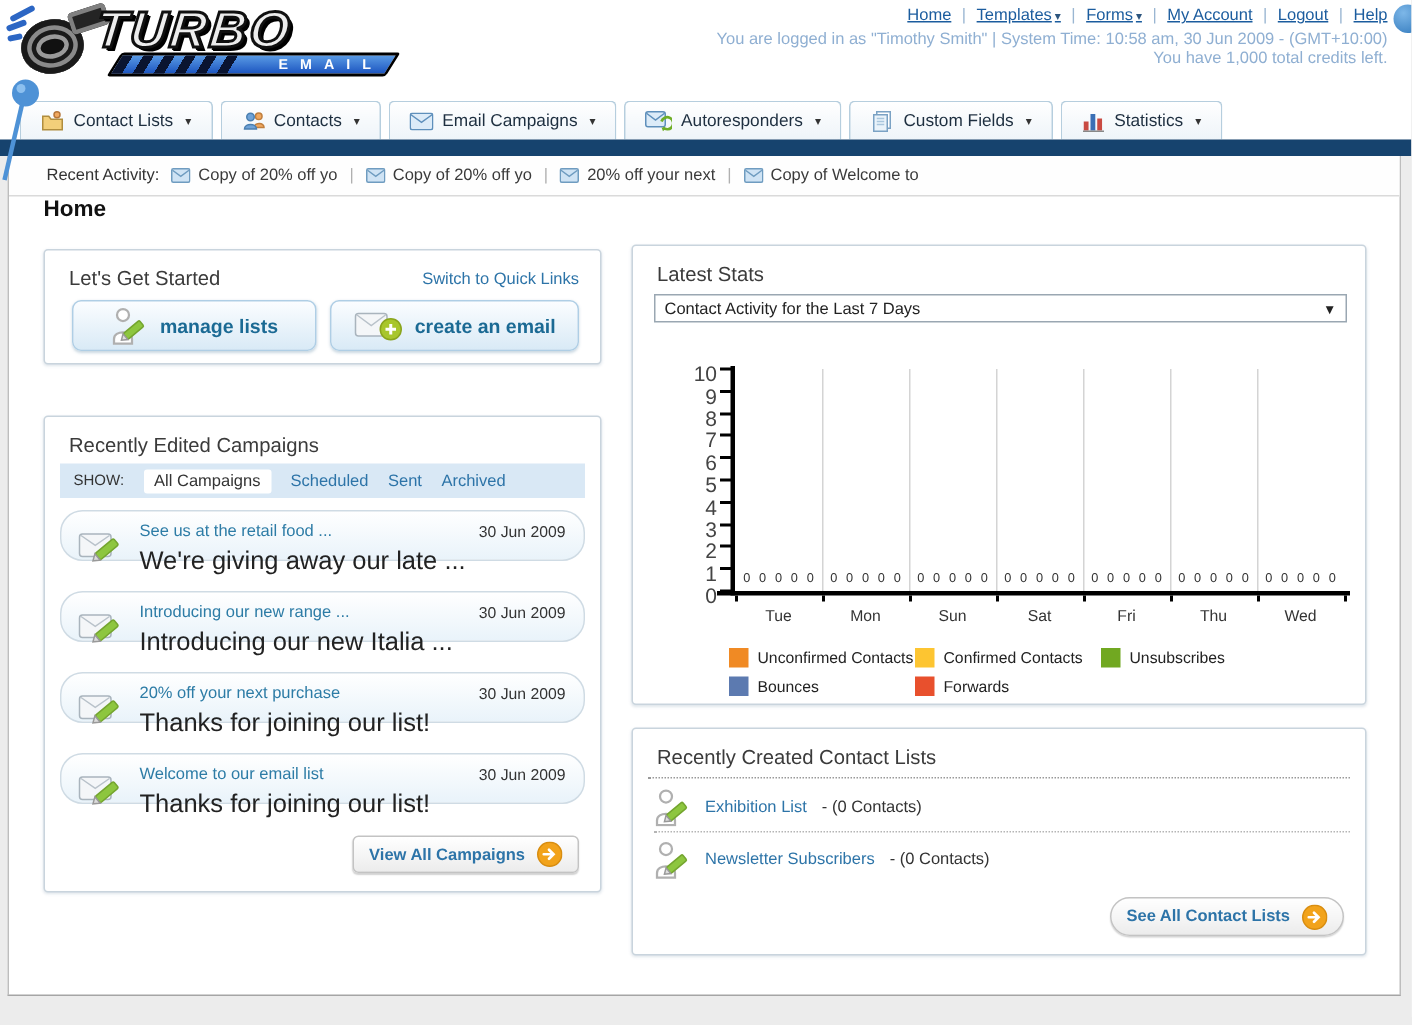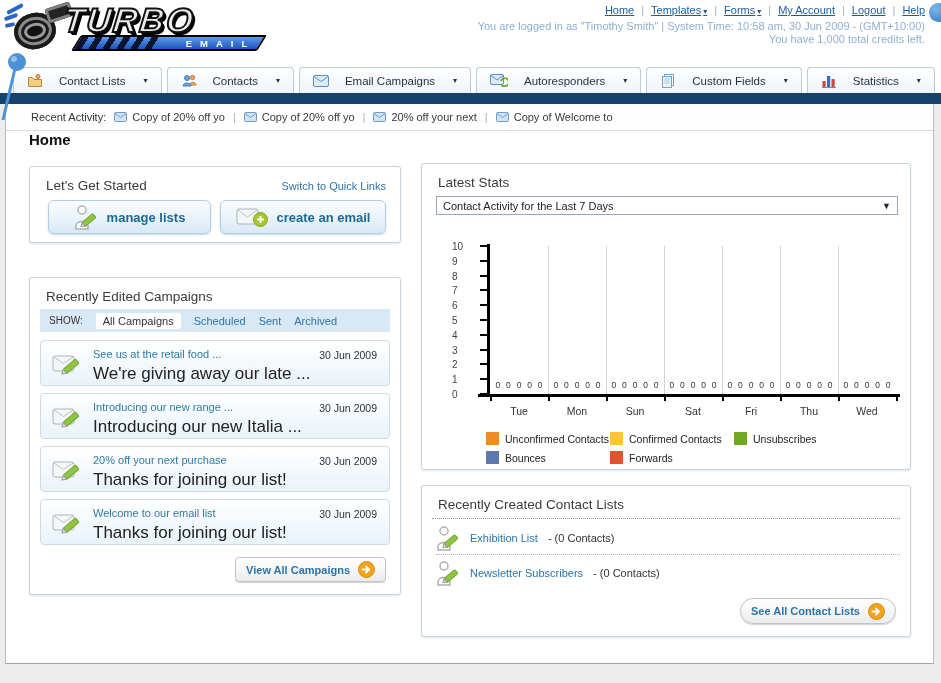--- a/index.html
+++ b/index.html
@@ -35,21 +35,21 @@
   .topnav a { color:#1b5c9e; text-decoration:underline; }
   .topnav .sep { color:#9ab6d2; }
   .caret { font-size:8px; color:#2d557e; margin-left:2px; }
   .login-info { position:absolute; top:20px; right:16px; text-align:right; font-size:11px; color:#8fafd2; line-height:13px; }
   .help-bubble { position:absolute; top:3px; right:-7px; width:19px; height:19px; border-radius:50%;
     background:radial-gradient(circle at 35% 30%, #7db7e8, #2f77bb); z-index:8; }
   .pin { position:absolute; left:0; top:50px; z-index:9; }
 
   
   .tabbar { position:absolute; left:13px; top:67px; display:flex; gap:5px; z-index:2; }
-  .tab { display:flex; align-items:center; gap:16px; height:26px; padding:0 13px;
+  .tab { display:flex; align-items:center; gap:6px; height:26px; padding:0 13px;
     background:linear-gradient(#ffffff,#eef4f9); border:1px solid #b6cede; border-bottom:none;
     border-radius:4px 4px 0 0; font-size:11.5px; color:#1e2f40; cursor:pointer; white-space:nowrap; }
   .tab .caret { color:#333; }
   .navybar { position:absolute; top:93px; left:0; width:941px; height:11px; background:#16436e; z-index:3; }
 
   
   .main-wrap { position:absolute; top:104px; left:5px; width:929px; height:560px; background:#fff;
     border-left:1px solid #bdbdbd; border-right:1px solid #bdbdbd; border-bottom:1px solid #a5a5a5; }
   .activity-bar { position:absolute; top:0; left:0; right:0; height:27px; border-bottom:1px solid #dadada;
     display:flex; align-items:center; padding-left:25px; gap:8px; font-size:11px; color:#333; background:#fefefe; }
@@ -72,39 +72,39 @@
   #btn-create { left:190px; width:166px; }
 
   
   #panel-campaigns { left:23px; top:173px; width:372px; height:318px; }
   .filterbar { position:absolute; left:10px; right:10px; top:31px; height:23px; background:#d9e8f5;
     display:flex; align-items:center; gap:13px; padding-left:9px; font-size:11px; }
   .show-label { color:#333; font-size:10px; }
   .filter { color:#2d74a8; cursor:pointer; }
   .filter.active { background:#fff; color:#333; padding:2px 7px; border-radius:2px; }
   .rows { position:absolute; left:10px; right:10px; top:62px; }
-  .camp-row { position:relative; height:46px; margin-bottom:7px; border:1px solid #cfdbe4; border-radius:4px;
+  .camp-row { position:relative; height:34px; margin-bottom:20px; border:1px solid #cfdbe4; border-radius:15px;
     background:linear-gradient(#ffffff,#e9f3fa); cursor:pointer; }
   .camp-icon { position:absolute; left:11px; top:10px; }
   .camp-title { position:absolute; left:52px; top:7px; font-size:11px; color:#2d7ca6; text-decoration:none; }
   .camp-sub { position:absolute; left:52px; top:23px; font-size:17px; color:#222; }
   .camp-date { position:absolute; right:12px; top:8px; font-size:10.5px; color:#333; }
   .pill-btn { position:absolute; right:14px; bottom:12px; height:25px; padding:0 10px; display:flex;
     align-items:center; gap:8px; background:linear-gradient(#ffffff,#ececec); border:1px solid #c3c3c3;
     border-radius:4px; font-size:11px; font-weight:bold; color:#2d74a8; cursor:pointer; box-shadow:0 1px 1px rgba(0,0,0,.18); }
 
   
   #panel-stats { left:415px; top:59px; width:490px; height:307px; }
   .stats-select { position:absolute; left:14px; top:32px; width:462px; height:19px; border:1px solid #9aa7b2;
     background:#fff; font-size:11px; color:#222; display:flex; align-items:center; justify-content:space-between;
     padding:0 6px; cursor:pointer; }
   .select-arrow { font-size:9px; color:#222; }
   .chart { position:absolute; left:0; top:60px; width:490px; height:200px; }
   .chart .abs { position:absolute; }
-  .ylabel { position:absolute; width:26px; text-align:left; font-size:10px; color:#444; }
+  .ylabel { position:absolute; width:26px; text-align:right; font-size:14px; color:#444; }
   .zero-label { position:absolute; width:8px; text-align:center; font-size:8.5px; color:#333; }
   .day-label { position:absolute; width:40px; text-align:center; font-size:10.5px; color:#333; }
   .legend { position:absolute; left:64px; top:265px; width:386px; display:flex; flex-wrap:wrap; }
   .legend-entry { width:124px; height:19px; display:flex; align-items:center; gap:6px; font-size:10.5px; color:#222; }
   .swatch { width:13px; height:13px; flex:0 0 13px; }
 
   
   #panel-lists { left:415px; top:381px; width:490px; height:152px; }
   .cl-head-sep { position:absolute; left:10px; right:10px; top:32px; border-bottom:1px dotted #999; }
   .cl-item { position:absolute; left:14px; right:10px; height:33px; display:flex; align-items:center; gap:10px; font-size:11px; cursor:pointer; }

